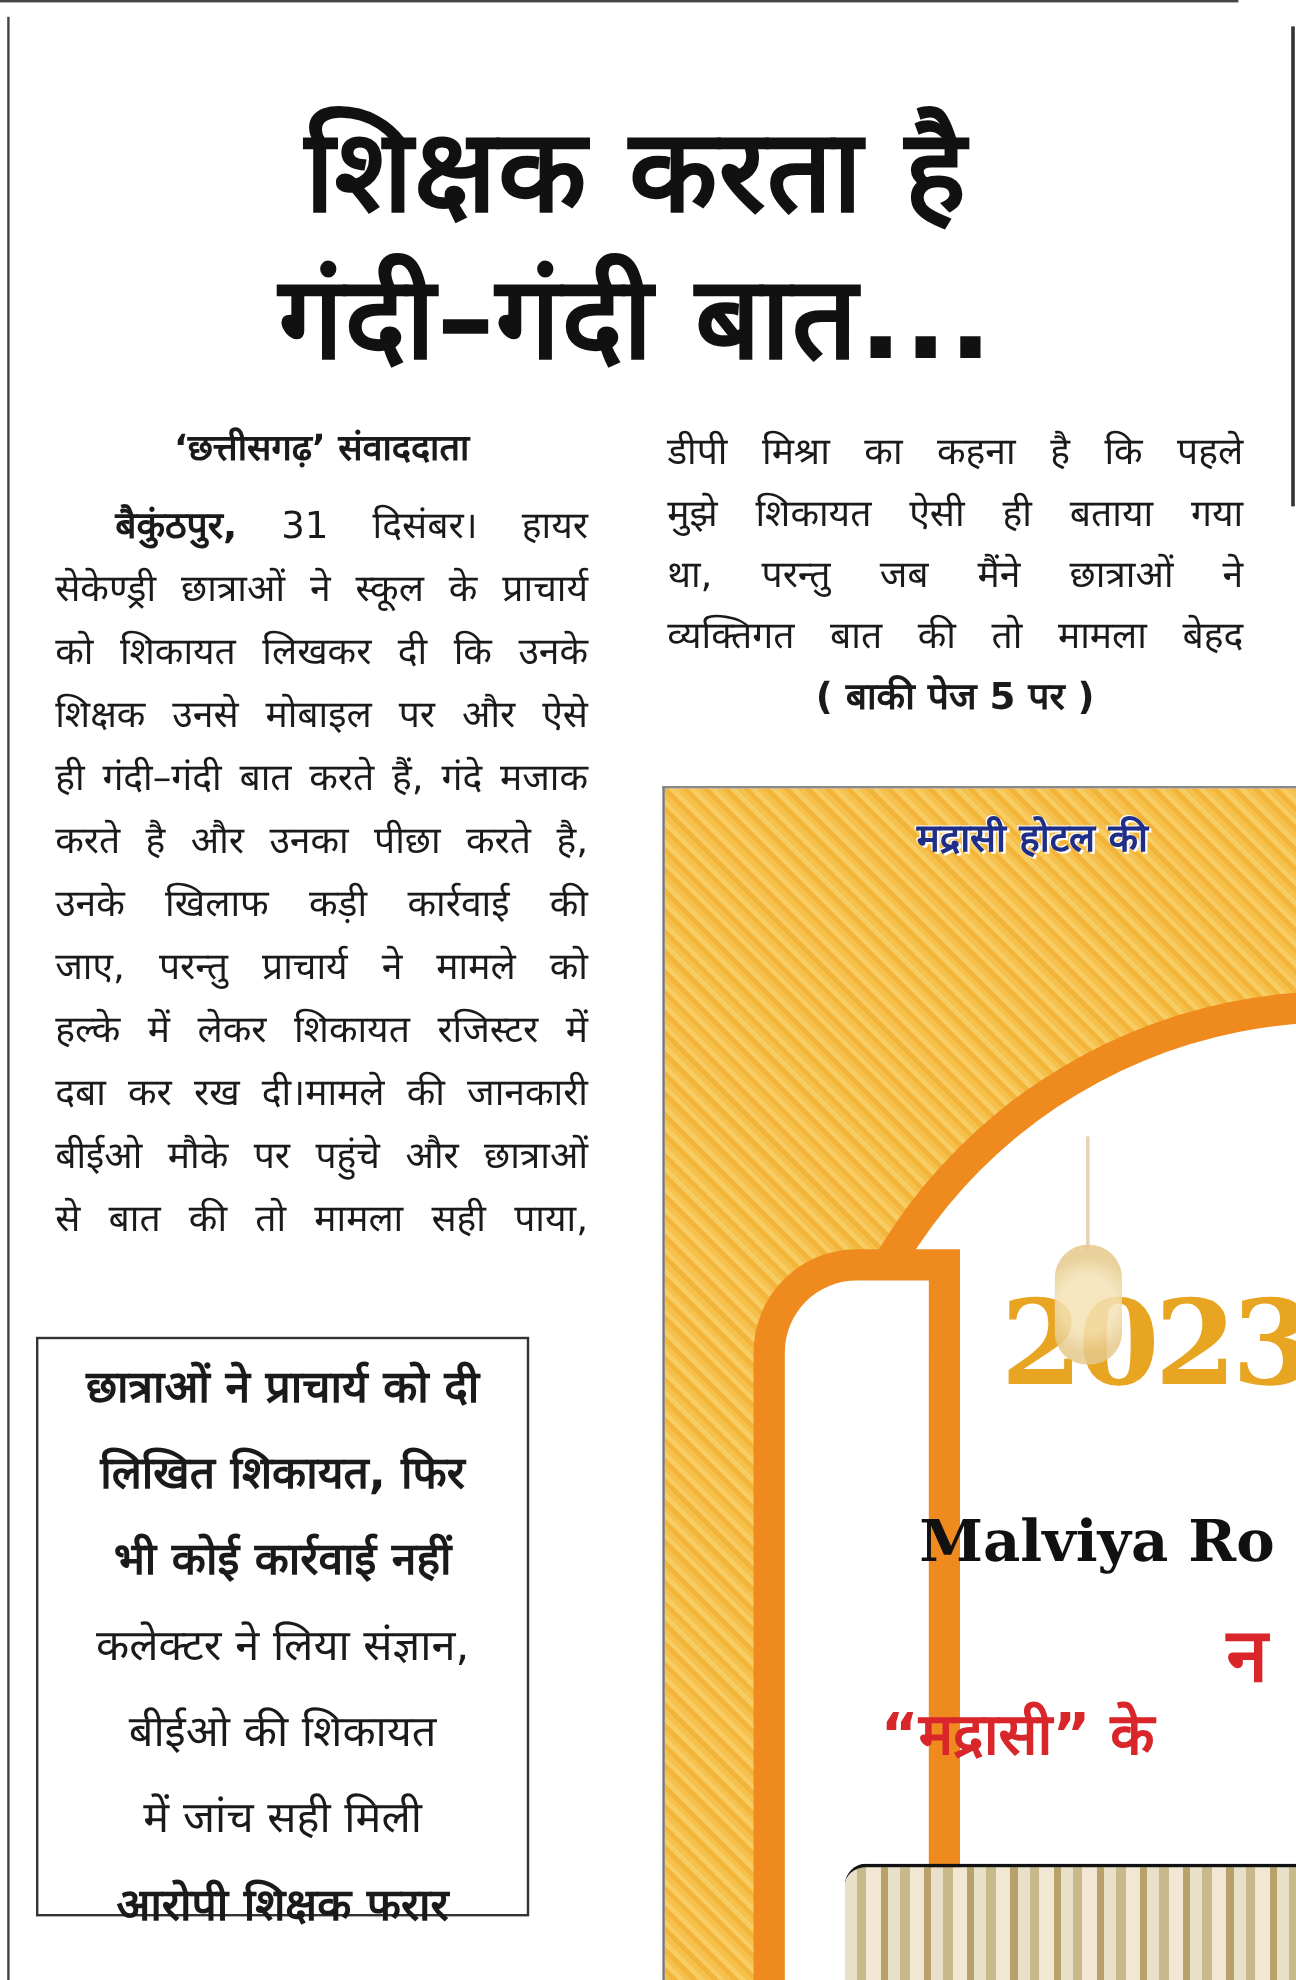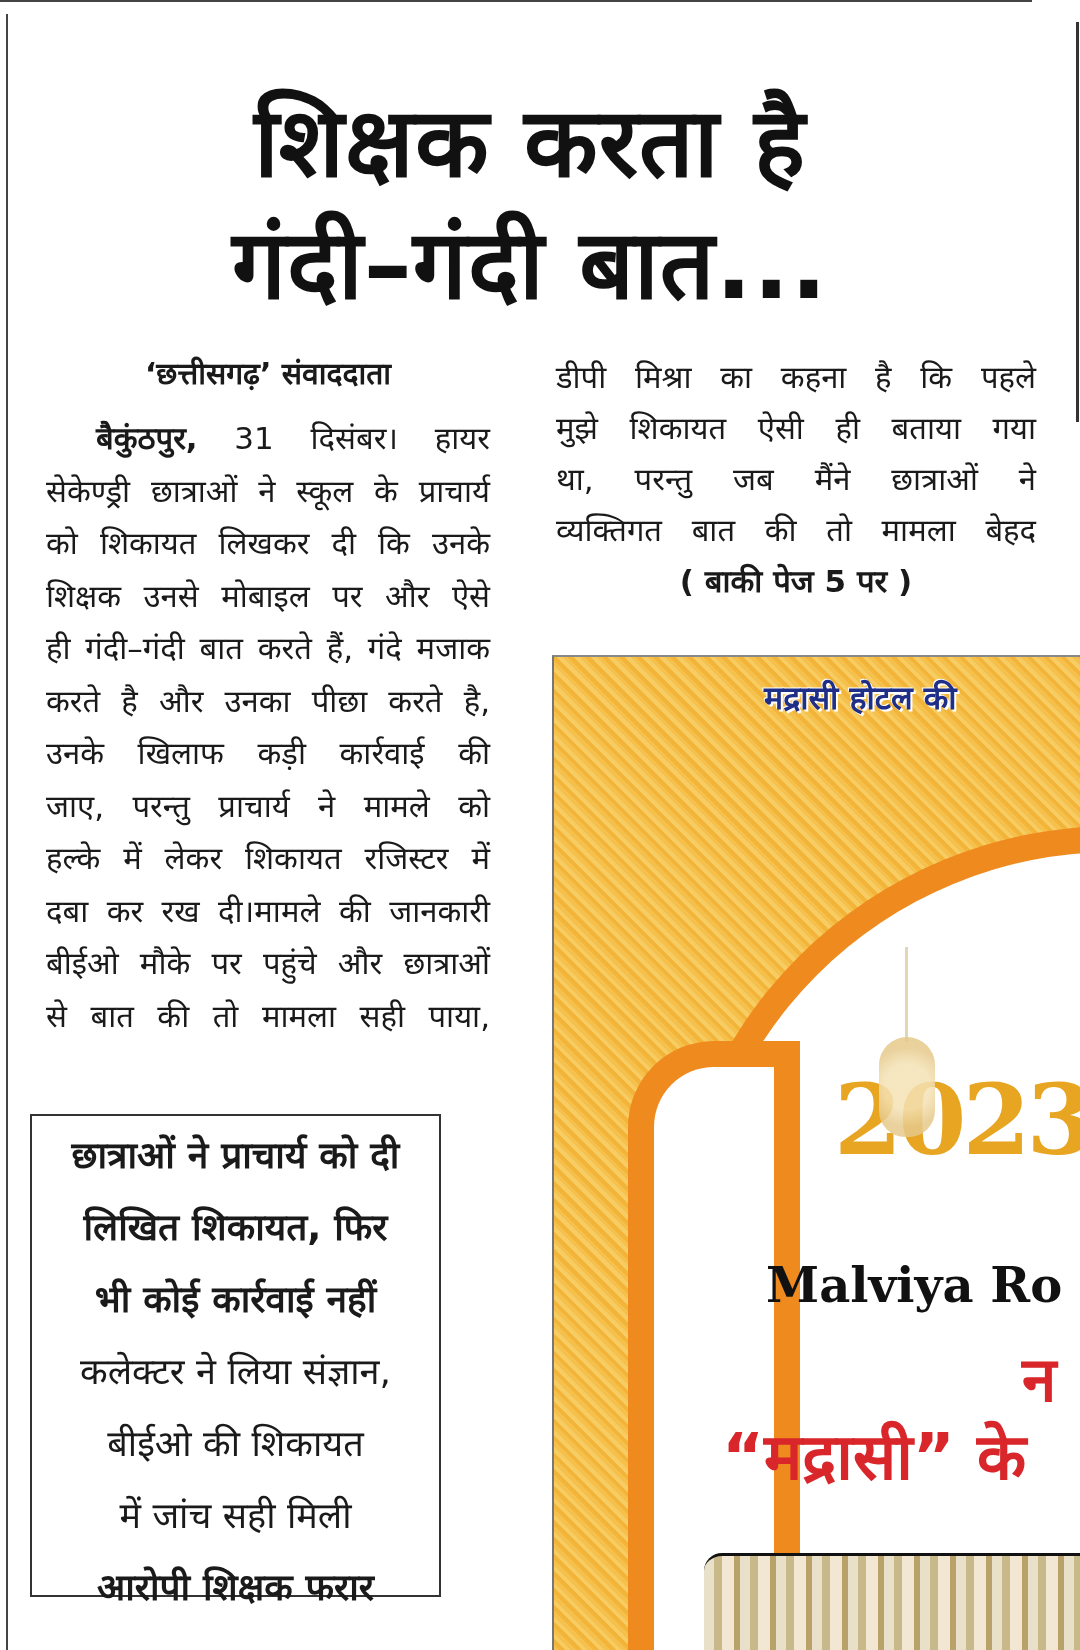--- a/index.html
+++ b/index.html
@@ -79,21 +79,21 @@
   .ad-ornament-string { position: absolute; left: 351px; top: 290px; width: 3px; height: 95px; background: #e3d6b6; }
   .ad-address {
     position: absolute; left: 212px; top: 600px; font-size: 48px; font-weight: bold;
     font-family: "DejaVu Serif", serif; color: #111; white-space: nowrap;
   }
   .ad-red-1 {
     position: absolute; left: 468px; top: 678px; font-size: 62px; font-weight: bold;
     color: #d9262b; white-space: nowrap;
   }
   .ad-red-2 {
-    position: absolute; left: 168px; top: 754px; font-size: 64px; font-weight: bold;
+    position: absolute; left: 180px; top: 754px; font-size: 48px; font-weight: bold;
     color: #d9262b; white-space: nowrap;
   }
   .ad-photo {
     position: absolute; left: 150px; top: 896px; width: 400px; height: 120px;
     border-top: 3px solid #111; border-radius: 18px 0 0 0;
     background: repeating-linear-gradient(90deg, #e9e0c9 0 10px, #c8b98a 10px 18px, #f1e7d2 18px 30px, #b8a26a 30px 36px);
   }
 </style>
 </head>
 <body>

